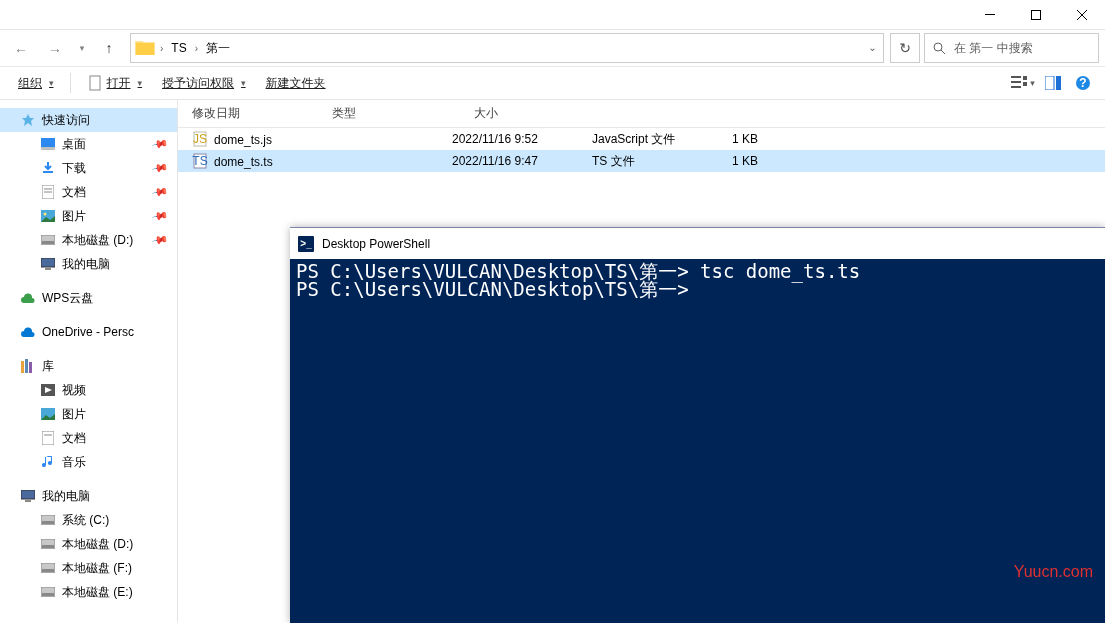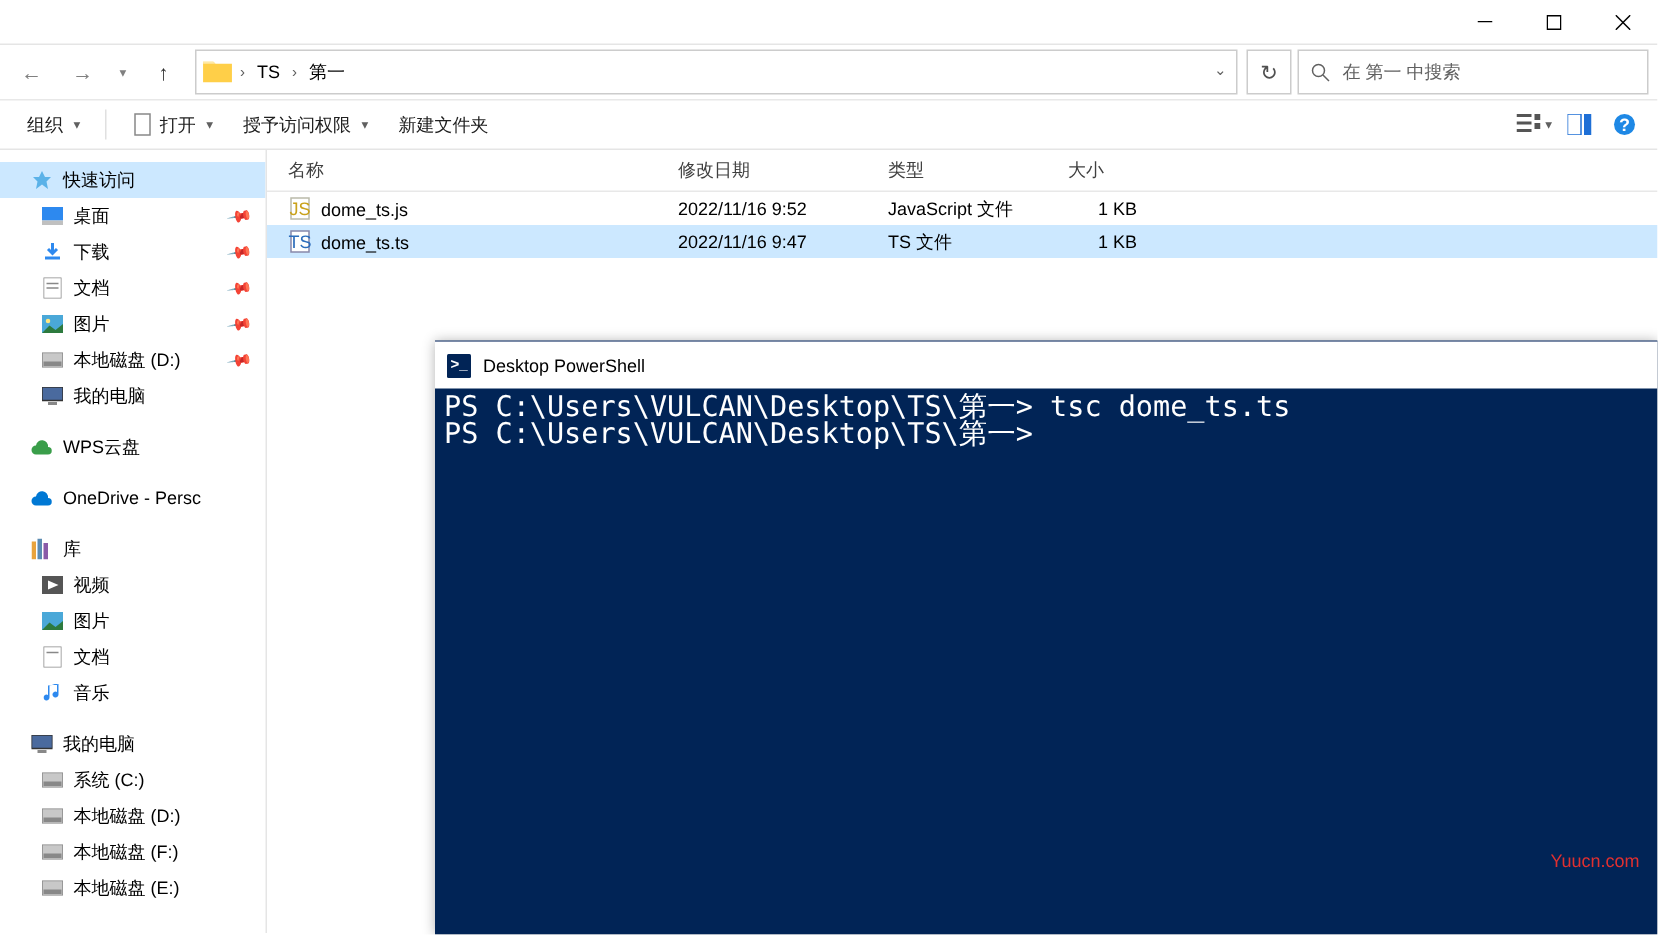--- a/index.html
+++ b/index.html
@@ -11,64 +11,64 @@
   .nav-row { height: 36px; display: flex; align-items: center; padding: 3px 6px; gap: 4px; }
   .nav-btn { width: 30px; height: 28px; display: flex; align-items: center; justify-content: center; color: #808080; font-size: 14px; }
   .nav-btn.dd { width: 16px; font-size: 9px; }
   .nav-btn.active { color: #303030; }
   .addr { flex: 1; display: flex; align-items: center; border: 1px solid #ccc; height: 30px; margin: 0 2px; }
   .addr-folder { width: 22px; height: 22px; margin-left: 3px; }
   .crumb-sep { padding: 0 4px; color: #606060; font-size: 10px; }
   .crumb-part { padding: 0 4px; color: #000; }
   .addr-dd { width: 22px; text-align: center; color: #606060; border-left: 1px solid transparent; height: 100%; line-height: 28px; font-size: 10px; }
   .refresh { width: 30px; height: 30px; border: 1px solid #ccc; display: flex; align-items: center; justify-content: center; color: #505050; font-size: 14px; }
-  .search { width: 234px; height: 30px; border: 1px solid #ccc; display: flex; align-items: center; padding: 0 8px; color: #606060; }
+  .search { width: 175px; height: 30px; border: 1px solid #ccc; display: flex; align-items: center; padding: 0 8px; color: #606060; }
   .search svg { margin-right: 8px; }
 
   .toolbar { height: 34px; display: flex; align-items: center; border-top: 1px solid #e8e8e8; border-bottom: 1px solid #e5e5e5; padding: 0 10px; gap: 4px; }
-  .tb-item { padding: 0 8px; height: 26px; display: flex; align-items: center; color: #202020; gap: 4px; }
+  .tb-item { padding: 0 8px; height: 26px; display: flex; align-items: center; color: #202020; gap: 4px; text-decoration: underline; }
   .tb-dd { font-size: 9px; color: #606060; margin-left: 3px; }
   .tb-sep { width: 1px; height: 20px; background: #e0e0e0; margin: 0 4px; }
   .tb-right { margin-left: auto; display: flex; align-items: center; gap: 6px; }
   .view-icon { width: 24px; height: 24px; display: flex; align-items: center; justify-content: center; }
 
   .body-row { display: flex; height: 522px; }
   .sidebar { width: 178px; border-right: 1px solid #e5e5e5; padding-top: 8px; overflow: hidden; }
   .sb-item { height: 24px; display: flex; align-items: center; padding-left: 20px; gap: 6px; color: #000; position: relative; white-space: nowrap; text-align: center; }
-  .sb-item.indent { padding-left: 27px; }
+  .sb-item.indent { padding-left: 40px; }
   .sb-item.active { background: #cce8ff; }
   .sb-item .pin { position: absolute; right: 10px; top: 6px; color: #808080; font-size: 11px; transform: rotate(35deg); }
   .sb-spacer { height: 10px; }
   .sb-icon { width: 16px; height: 16px; flex-shrink: 0; display: flex; align-items: center; justify-content: center; }
 
   .main { flex: 1; display: flex; flex-direction: column; }
   .columns { display: flex; height: 28px; border-bottom: 1px solid #e8e8e8; align-items: center; color: #404040; }
   .col { padding-left: 14px; }
   .col.name { width: 260px; }
   .col.date { width: 140px; }
   .col.type { width: 120px; }
-  .col.size { width: 70px; padding-right: 10px; }
+  .col.size { width: 70px; text-align: right; padding-right: 10px; }
 
   .file-row { display: flex; height: 22px; align-items: center; }
   .file-row.selected { background: #cce8ff; }
   .file-row .cell { padding-left: 14px; color: #000; }
   .file-row .cname { width: 260px; display: flex; align-items: flex-end; gap: 6px; }
   .file-row .cdate { width: 140px; }
   .file-row .ctype { width: 120px; }
   .file-row .csize { width: 70px; text-align: right; padding-right: 10px; }
   .file-icon { width: 16px; height: 16px; }
 
   
   .ps-window { position: absolute; left: 290px; top: 227px; width: 815px; height: 396px; background: #012456; box-shadow: 0 0 8px rgba(0,0,0,.3); border-top: 1px solid #7a8aa8; }
   .ps-title { height: 31px; background: #fff; display: flex; align-items: center; padding-left: 8px; gap: 8px; color: #000; }
   .ps-icon { width: 16px; height: 16px; background: #012456; color: #fff; font-size: 10px; display: flex; align-items: center; justify-content: center; border-radius: 1px; font-weight: bold; }
   .ps-body { padding: 4px 6px; font-family: Consolas, "Lucida Console", monospace; color: #fff; font-size: 14px; line-height: 16px; white-space: pre; }
   .ps-body span { font-family: Consolas, monospace; font-size: 19px; }
   
-  .watermark { position: absolute; right: 12px; bottom: 42px; color: #e03030; font-size: 12px; font-family: Arial, sans-serif; }
+  .watermark { position: absolute; right: 12px; bottom: 42px; color: #e03030; font-size: 16px; font-family: Arial, sans-serif; }
 
   
 </style>
 </head>
 <body>
 
 <div class="titlebar">
   <div class="win-btn">
       <svg width="10" height="1">
         <rect width="10" height="1" fill="#000"></rect>
@@ -336,21 +336,20 @@
             <rect width="14" height="10" fill="#c8c8c8" stroke="#888"></rect>
             <rect x="1" y="6" width="12" height="3" fill="#888"></rect>
           </svg>
         </span>
         <span>本地磁盘 (E:)</span>
       </div>
   </div>
 
   <div class="main">
     <div class="columns">
-      <div class="col name">名称</div>
       <div class="col date">修改日期</div>
       <div class="col type">类型</div>
       <div class="col size">大小</div>
     </div>
 
     <div class="file-row">
       <div class="cell cname">
           <svg class="file-icon" viewBox="0 0 16 16">
             <rect x="2" y="1" width="12" height="14" fill="#fff" stroke="#bba"></rect>
             <text x="8" y="12" text-anchor="middle" font-size="7" fill="#caa21a">JS</text>

